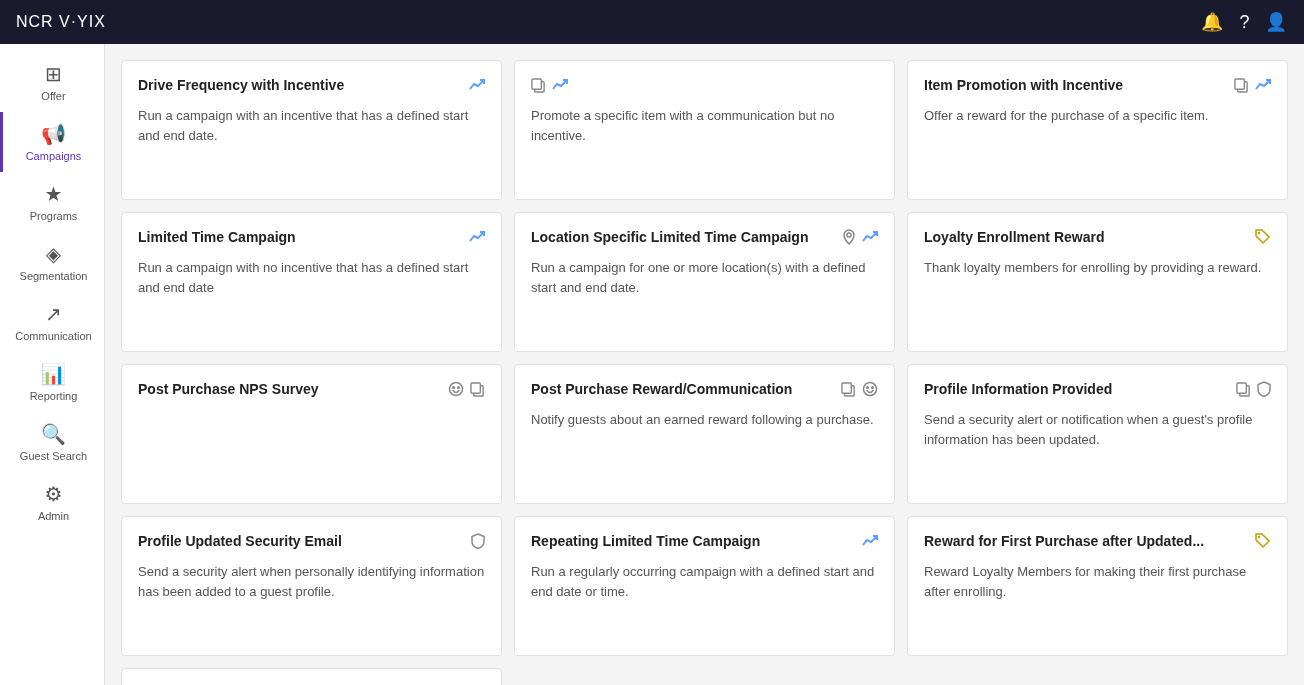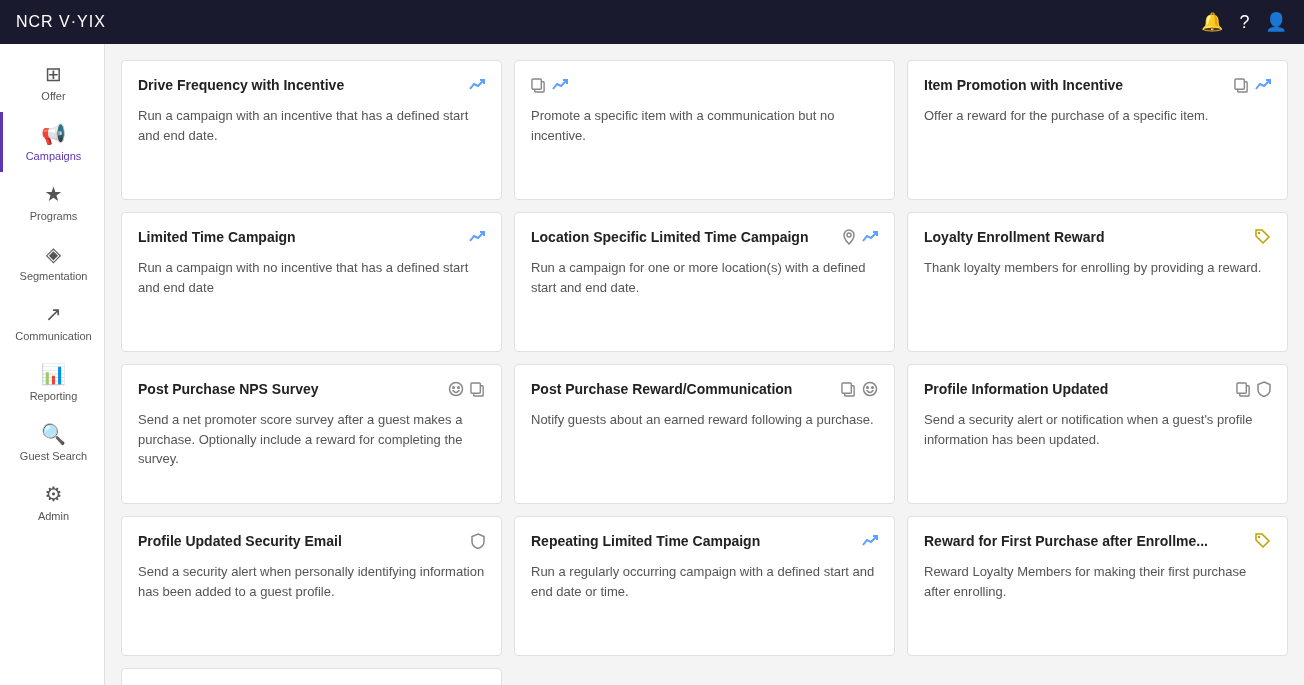--- a/index.html
+++ b/index.html
@@ -302,21 +302,20 @@
                 </svg>
             </span>
             <span class="card-icon">
               <svg width="15" height="15" viewBox="0 0 16 16" fill="none" stroke="#888" stroke-width="1.5">
                   <rect x="4" y="4" width="10" height="11" rx="1"></rect>
                   <rect x="1" y="1" width="10" height="11" rx="1" fill="white" stroke="#888"></rect>
                 </svg>
             </span>
           </div>
         </div>
-        <p class="card-desc">Send a net promoter score survey after a guest makes a purchase. Optionally include a reward for completing the survey.</p>
       </div>
 
       <div class="card">
         <div class="card-header">
           <span class="card-title">Post Purchase Reward/Communication</span>
           <div class="card-icons">
             <span class="card-icon">
               <svg width="15" height="15" viewBox="0 0 16 16" fill="none" stroke="#888" stroke-width="1.5">
                   <rect x="4" y="4" width="10" height="11" rx="1"></rect>
                   <rect x="1" y="1" width="10" height="11" rx="1" fill="white" stroke="#888"></rect>
@@ -330,21 +329,21 @@
                   <circle cx="10.5" cy="6.5" r="0.8" fill="#888"></circle>
                 </svg>
             </span>
           </div>
         </div>
         <p class="card-desc">Notify guests about an earned reward following a purchase.</p>
       </div>
 
       <div class="card">
         <div class="card-header">
-          <span class="card-title">Profile Information Updated</span>
+          <span class="card-title">Profile Information Provided</span>
           <div class="card-icons">
             <span class="card-icon">
               <svg width="15" height="15" viewBox="0 0 16 16" fill="none" stroke="#888" stroke-width="1.5">
                   <rect x="4" y="4" width="10" height="11" rx="1"></rect>
                   <rect x="1" y="1" width="10" height="11" rx="1" fill="white" stroke="#888"></rect>
                 </svg>
             </span>
             <span class="card-icon">
               <svg width="14" height="16" viewBox="0 0 14 16" fill="none" stroke="#888" stroke-width="1.5">
                   <path d="M7 1l6 2.5v5c0 3.5-3 6-6 7-3-1-6-3.5-6-7v-5L7 1z"></path>
@@ -379,21 +378,21 @@
                   <polyline points="11,3 15,3 15,7" stroke="#5c9fff" stroke-width="2" fill="none"></polyline>
                 </svg>
             </span>
           </div>
         </div>
         <p class="card-desc">Run a regularly occurring campaign with a defined start and end date or time.</p>
       </div>
 
       <div class="card">
         <div class="card-header">
-          <span class="card-title">Reward for First Purchase after Enrollme...</span>
+          <span class="card-title">Reward for First Purchase after Updated...</span>
           <div class="card-icons">
             <span class="card-icon icon-tag">
               <svg width="16" height="16" viewBox="0 0 16 16" fill="none" stroke="#c0a000" stroke-width="1.5">
                   <path d="M1 1h6l7 7-6 6-7-7V1z"></path>
                   <circle cx="4" cy="4" r="1.2" fill="#c0a000" stroke="none"></circle>
                 </svg>
             </span>
           </div>
         </div>
         <p class="card-desc">Reward Loyalty Members for making their first purchase after enrolling.</p>

